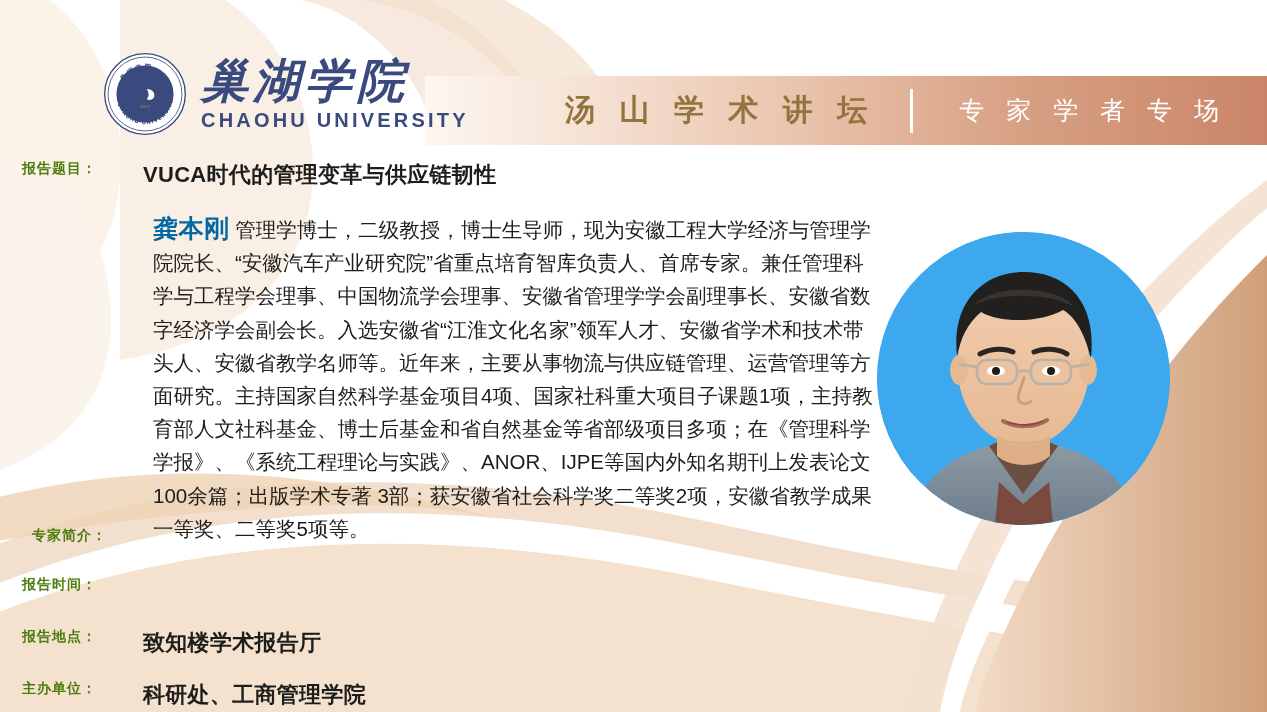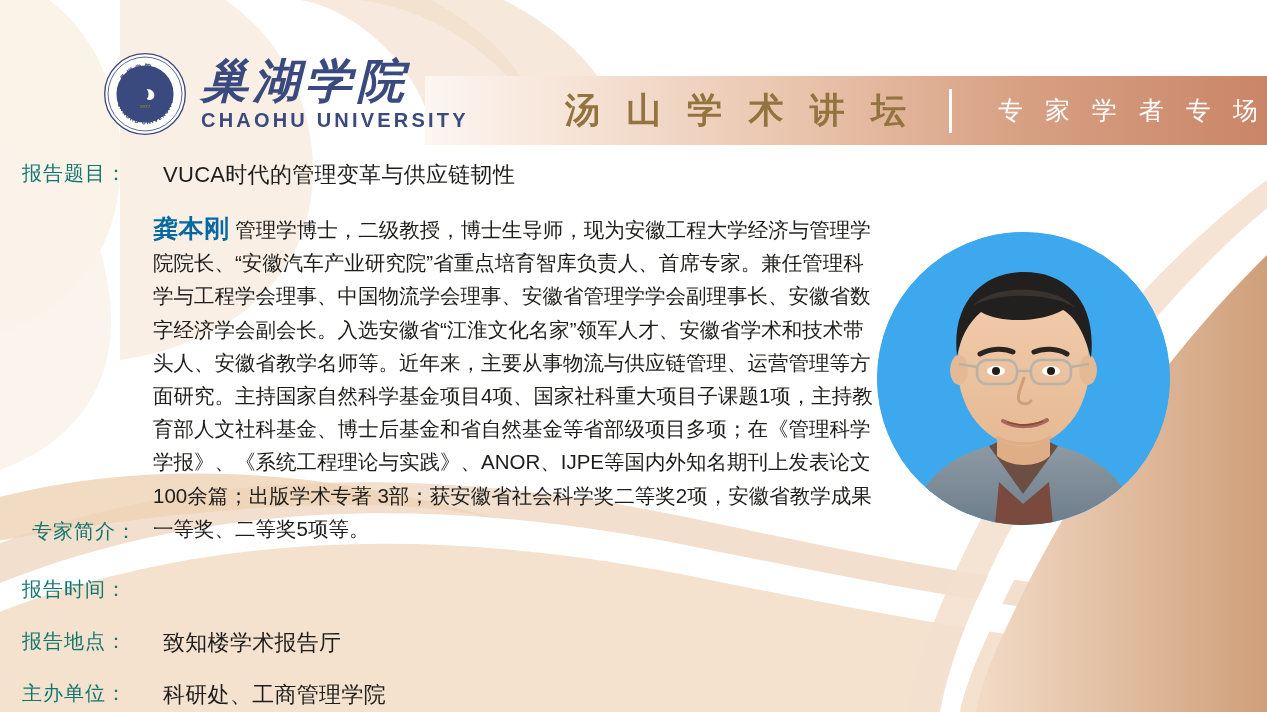--- a/index.html
+++ b/index.html
@@ -29,21 +29,21 @@
         #f6e3d6 18%,
         #e9c3ab 45%,
         #d8a184 70%,
         #ca8568 100%);
     display:flex; align-items:center;
     z-index:4;
   }
   .banner-title {
     margin-left:140px;
     font-family:"DejaVu Serif","Liberation Serif",serif;
-    font-size:35px;
+    font-size:30px;
     font-weight:bold;
     letter-spacing:7px;
     color:#93743f;
     white-space:nowrap;
     text-align:right;
   }
   .banner-divider {
     width:3px; height:44px;
     background:#ffffff;
     margin-left:36px;
@@ -97,33 +97,32 @@
 
   
   .row {
     position:absolute;
     display:flex;
     align-items:flex-start;
     z-index:7;
     white-space:nowrap;
   }
   .label {
-    color:#0f766e;
-    font-size:20px;
-    font-weight:400;
+    color:#4d7c0f;
+    font-size:14px;
+    font-weight:700;
     letter-spacing:1px;
     width:121px;
     flex:none;
   }
   .value-bold {
     color:#1d1d1b;
     font-size:22px;
-    font-weight:normal;
+    font-weight:bold;
     letter-spacing:.3px;
-    margin-left:20px;
   }
 
   .row-title { left:22px; top:160px; }
   .row-bio   { left:32px; top:212px; align-items:flex-end; }
   .row-time  { left:22px; top:576px; }
   .row-place { left:22px; top:628px; }
   .row-org   { left:22px; top:680px; }
 
   
   .bio-block {

